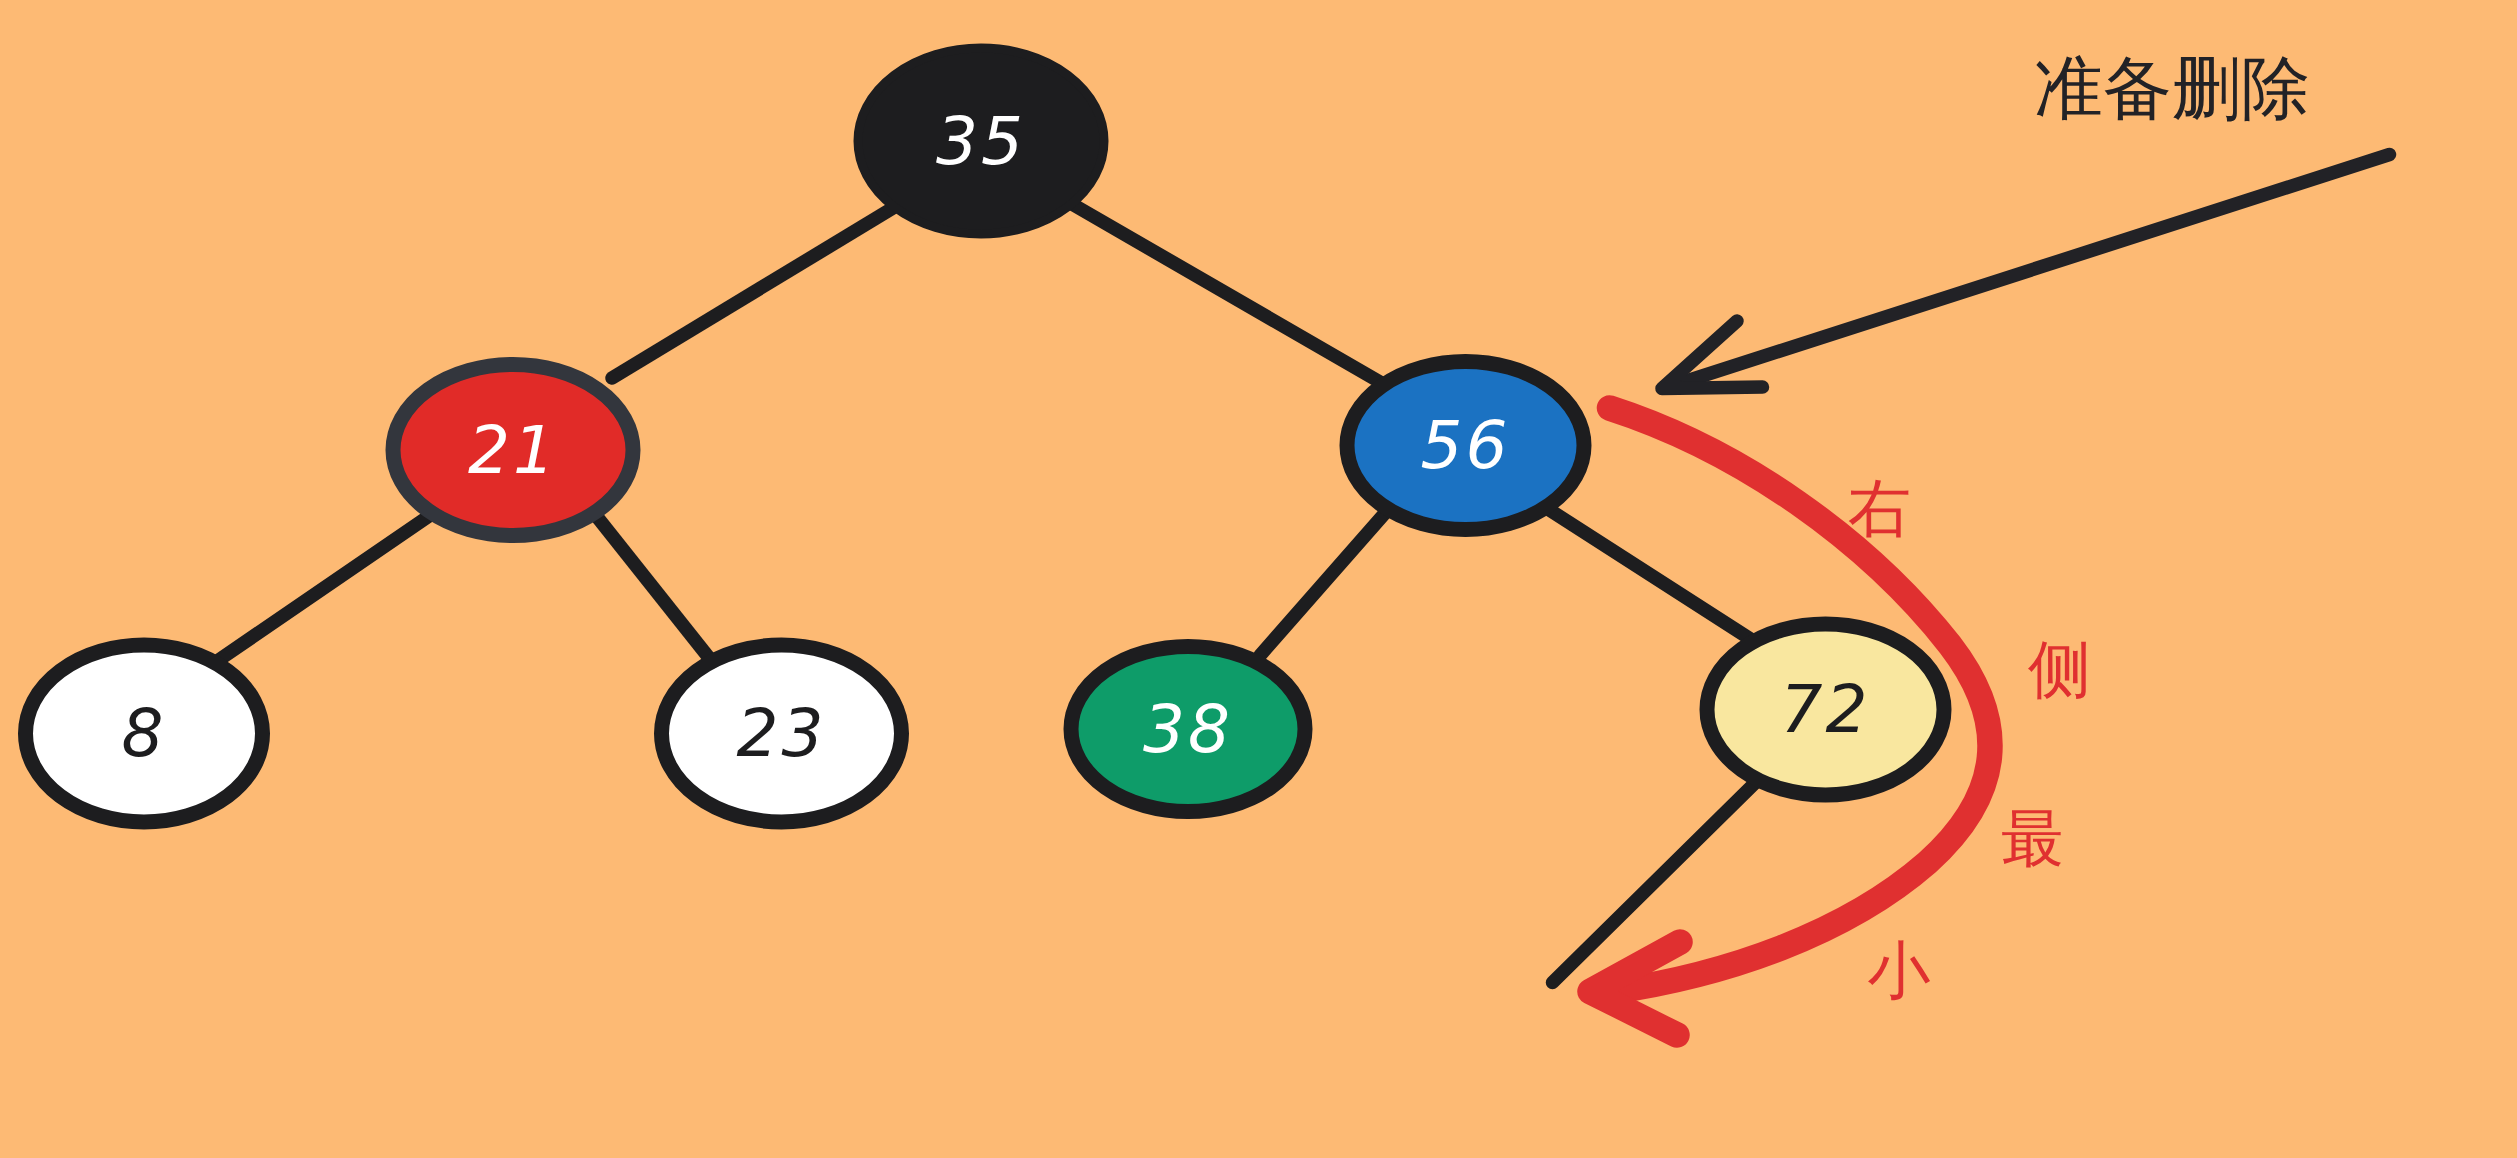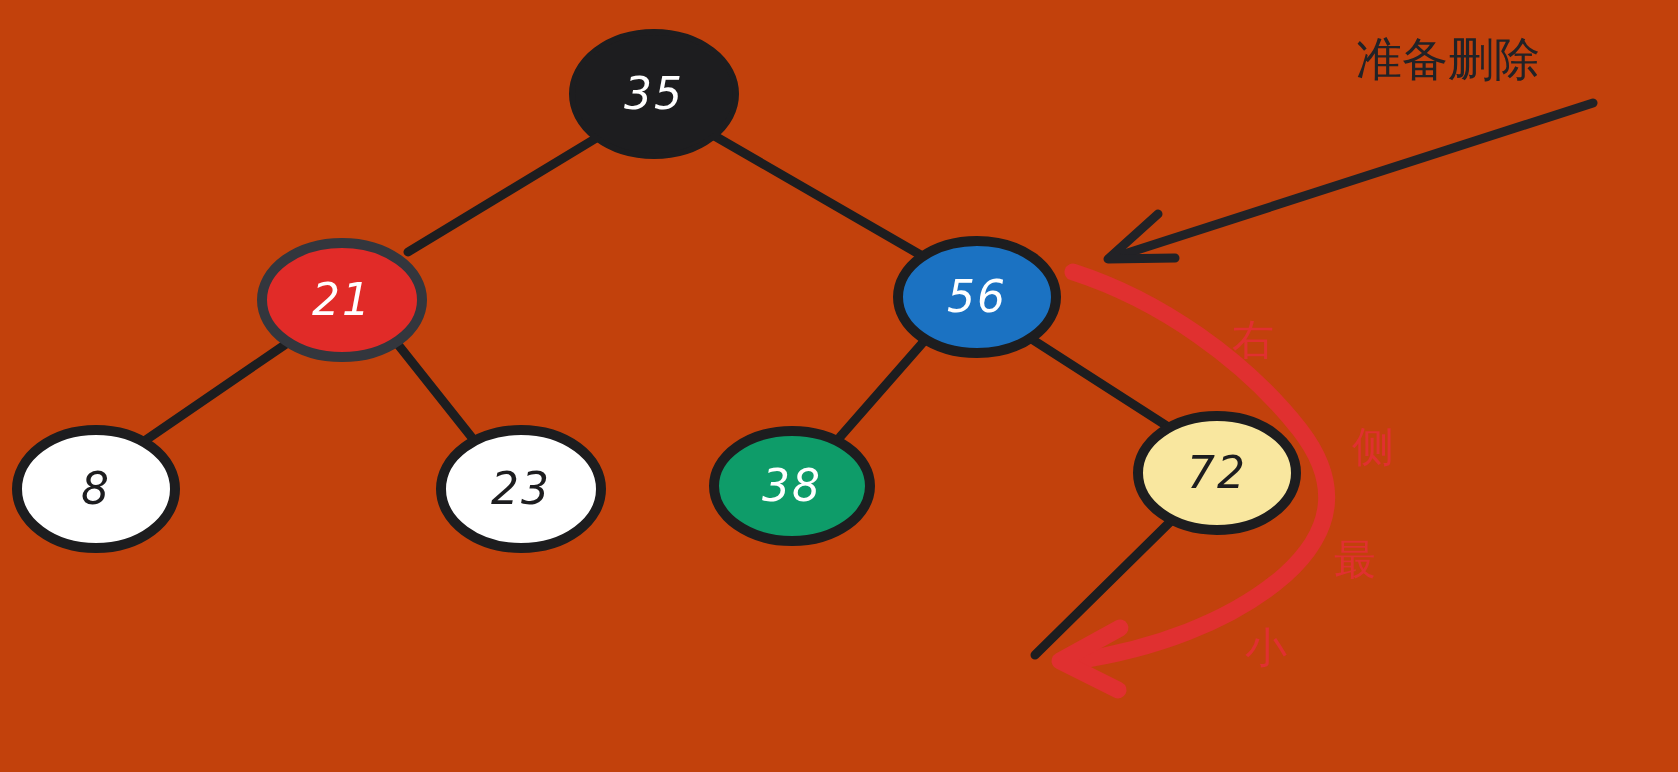--- a/index.html
+++ b/index.html
@@ -10,21 +10,21 @@
   body {
     width: 1678px;
     height: 772px;
     overflow: hidden;
     font-family: "DejaVu Sans", sans-serif;
   }
   #canvas-wrap {
     position: relative;
     width: 1678px;
     height: 772px;
-    background: #c2410c;
+    background: #fdba74;
   }
   #diagram {
     position: absolute;
     left: 0;
     top: 0;
     width: 1678px;
     height: 772px;
     display: block;
   }
   .node-label {

